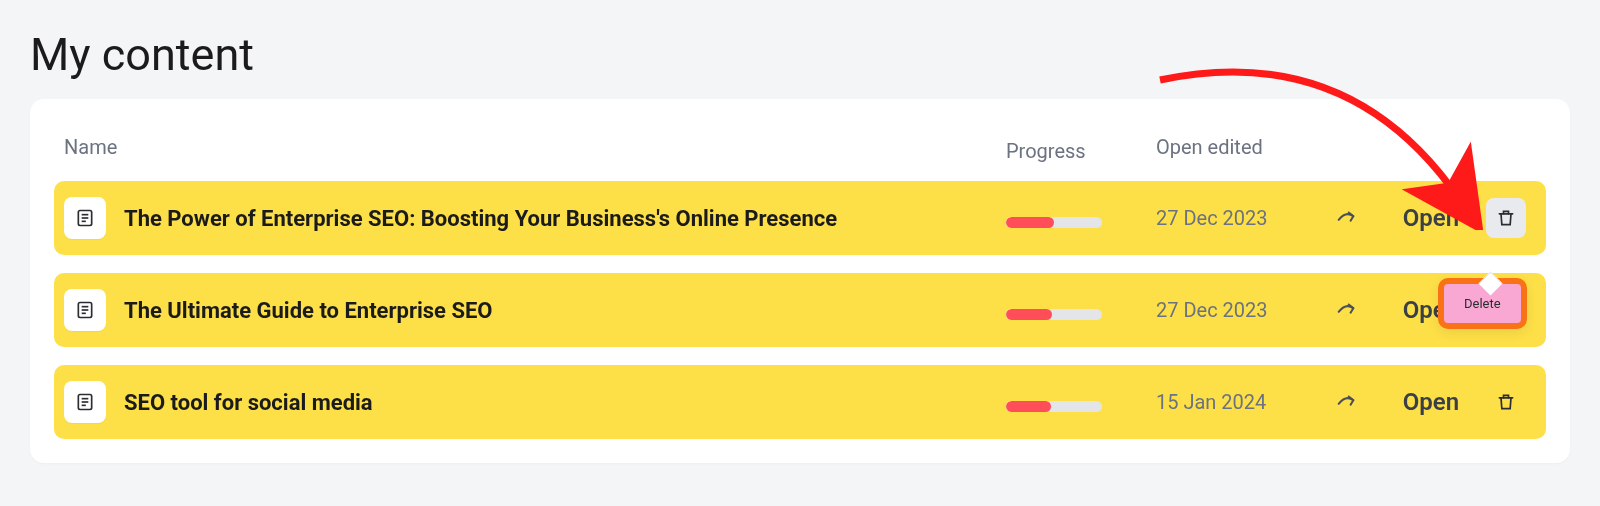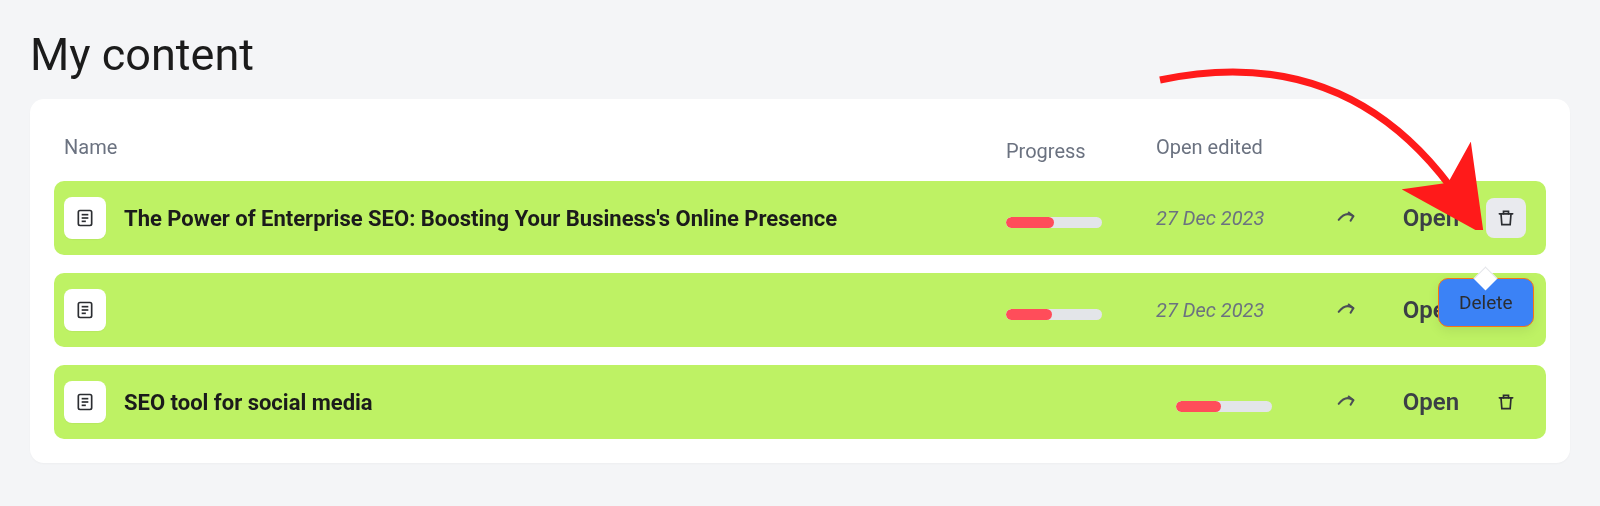--- a/index.html
+++ b/index.html
@@ -33,21 +33,21 @@
   .col-name { flex: 1 1 auto; }
   .col-progress { width: 150px; margin-top: 8px; }
   .col-edited { width: 170px; }
   .col-share { width: 60px; }
   .col-open { width: 90px; text-align: center; }
   .col-trash { width: 60px; display:flex; justify-content:center; }
 
   .row {
     display: flex;
     align-items: center;
-    background: #bef264;
+    background: #fde047;
     border-radius: 10px;
     padding: 16px 10px;
     margin-bottom: 18px;
   }
   .row:last-child { margin-bottom: 0; align-items: center; }
 
   .doc-icon-wrap {
     width: 42px; height: 42px;
     background: #ffffff;
     border-radius: 8px;
@@ -67,46 +67,45 @@
     overflow: hidden;
   }
   .progress-fill {
     height: 100%;
     background: #ff4d5a;
     border-radius: 6px;
   }
   .edited-text {
     font-size: 20px;
     color: #6b7280;
-    font-style: italic;
   }
   .share-btn, .trash-btn {
     width: 40px; height: 40px;
     border-radius: 8px;
     display: flex; align-items: center; justify-content: center;
     cursor: pointer;
   }
   .trash-btn.hover {
     background: #e9eaee;
   }
   .open-btn {
     font-size: 24px;
     font-weight: 600;
     color: #3b3f46;
     cursor: pointer;
   }
 
   
   .tooltip {
     position: absolute;
-    background: #3b82f6;
-    border: 1px solid #f97316;
+    background: #f9a8d4;
+    border: 6px solid #f97316;
     border-radius: 10px;
     padding: 12px 20px;
-    font-size: 19px;
+    font-size: 13px;
     color: #2b2d31;
     box-shadow: 0 4px 12px rgba(0,0,0,0.08);
     top: 278px;
     left: 1438px;
   }
   .tooltip::before {
     content: "";
     position: absolute;
     top: -9px; left: 38px;
     width: 16px; height: 16px;
@@ -181,20 +180,21 @@
       <div class="row">
         <div class="col-name" style="display:flex;align-items:center;">
           <span class="doc-icon-wrap">
             <svg width="20" height="20" viewBox="0 0 24 24" fill="none" stroke="#2b2d31" stroke-width="2">
               <rect x="4" y="3" width="16" height="18" rx="2"></rect>
               <line x1="8" y1="8" x2="16" y2="8"></line>
               <line x1="8" y1="12" x2="16" y2="12"></line>
               <line x1="8" y1="16" x2="13" y2="16"></line>
             </svg>
           </span>
+          <span class="title-text">The Ultimate Guide to Enterprise SEO</span>
         </div>
         <div class="col-progress">
           <div class="progress-bar">
             <div class="progress-fill" style="width:48%"></div>
           </div>
         </div>
         <div class="col-edited"><span class="edited-text">27 Dec 2023</span></div>
         <div class="col-share">
           <div class="share-btn">
             <svg width="22" height="22" viewBox="0 0 24 24" fill="none" stroke="#4b4f56" stroke-width="2.2" stroke-linecap="round" stroke-linejoin="round">
@@ -224,20 +224,21 @@
               <line x1="8" y1="16" x2="13" y2="16"></line>
             </svg>
           </span>
           <span class="title-text">SEO tool for social media</span>
         </div>
         <div class="col-progress">
           <div class="progress-bar">
             <div class="progress-fill" style="width:47%"></div>
           </div>
         </div>
+        <div class="col-edited"><span class="edited-text">15 Jan 2024</span></div>
         <div class="col-share">
           <div class="share-btn">
             <svg width="22" height="22" viewBox="0 0 24 24" fill="none" stroke="#4b4f56" stroke-width="2.2" stroke-linecap="round" stroke-linejoin="round">
               <path d="M4 14 Q 12 4 20 10"></path>
               <path d="M15 6 L20 10 L17 15"></path>
             </svg>
           </div>
         </div>
         <div class="col-open"><span class="open-btn">Open</span></div>
         <div class="col-trash">

